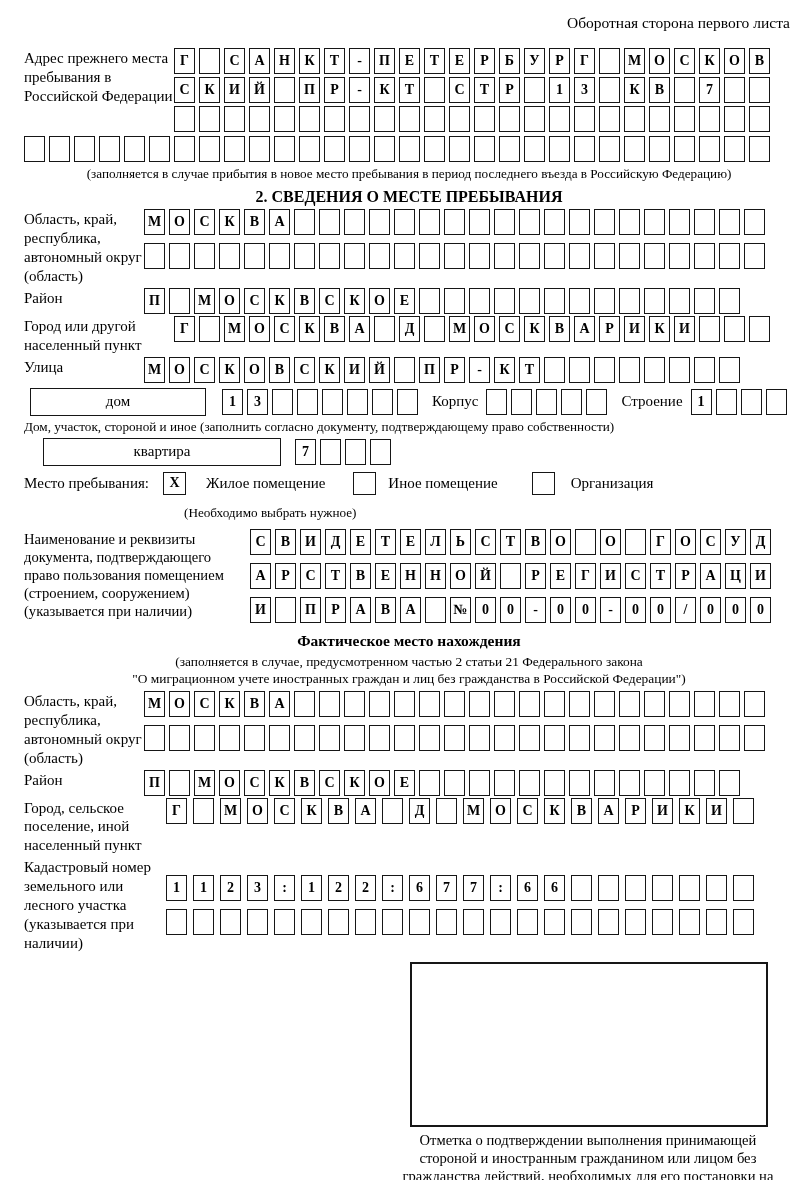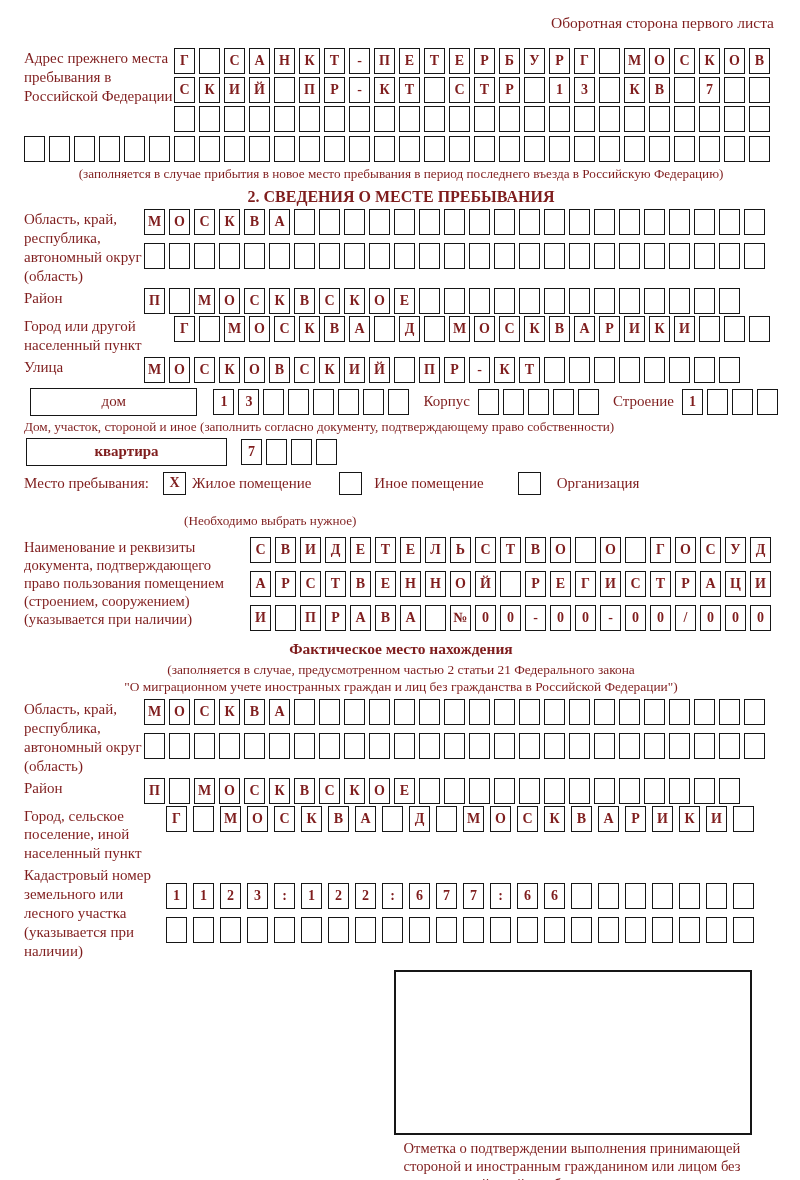--- a/index.html
+++ b/index.html
@@ -1,25 +1,25 @@
 <!DOCTYPE html>
 <html><head>
 <meta charset="utf-8">
 <style>
   html,body{margin:0;padding:0;background:#fff;}
   .page{
     position:relative;
     width:800px;height:1180px;
     margin:0 auto;
     background:#fff;
-    color:#7f1d1d;
+    color:#000000;
     font-family:"Liberation Serif",serif;
     overflow:hidden;
     box-sizing:border-box;
-    padding:14px 22px 0 24px;
+    padding:14px 6px 0 24px;
   }
   .hdr-note{ text-align:right; font-size:15.5px; padding-right:4px; }
 
   .field{ display:flex; align-items:flex-start; }
   .flabel{ font-size:15px; line-height:1.26; flex:0 0 auto; padding-top:1px; }
   .w150{ width:150px; } .w120{ width:120px; } .w226{ width:226px; } .w140{ width:142px; }
   .rows{ display:flex; flex-direction:column; gap:8px; }
   .rows.tight{ gap:3px; }
 
   .cellrow{ display:flex; gap:4px; }
@@ -36,30 +36,30 @@
   .caption.center{ text-align:center; }
 
   .sec-title{ text-align:center; font-weight:bold; font-size:16px; margin-top:6px; }
 
   .house-row{ display:flex; align-items:center; margin-top:5px; }
   .named-box{
     box-sizing:border-box; height:28px; border:1.7px solid #161616;
     display:flex; align-items:center; justify-content:center;
     font-size:15px;
   }
-  .bw170{ width:176px; margin-left:6px; } .bw205{ width:201px; margin-left:2px;font-weight:bold; }
+  .bw170{ width:176px; margin-left:6px; } .bw205{ width:238px; margin-left:19px; }
   .inline-label{ font-size:15px; padding:0 8px 0 14px; }
 
   .stay-row{ display:flex; align-items:center; margin-top:6px; font-size:15px; }
   .checkbox{
     box-sizing:border-box; width:23px; height:23px; border:1.7px solid #161616;
     display:flex; align-items:center; justify-content:center;
     font-size:14px; font-weight:bold;
   }
-  .choose-caption{ font-size:13.2px; margin:18px 0 0 160px;font-family:Liberation Serif, serif; }
+  .choose-caption{ font-size:13.2px; margin:10px 0 0 160px;font-family:Liberation Serif, serif; }
 
   .actual-title{ text-align:center; font-weight:bold; font-size:15.5px; margin-top:9px; }
   .actual-sub{ text-align:center; font-size:13.4px; line-height:1.28; margin-top:3px; }
 
   .stamp-area{ margin-top:9px; }
   .stamp-box{
     box-sizing:border-box;
     width:358px; height:165px;
     border:2px solid #161616;
     margin-left:auto; margin-right:26px;
@@ -395,21 +395,21 @@
         <span class="cell">7</span>
         <span class="cell"></span>
         <span class="cell"></span>
         <span class="cell"></span>
       </div>
   </div>
 
   <div class="stay-row">
     <span>Место пребывания:</span>
     <span class="checkbox" style="margin-left:14px;">X</span>
-    <span style="margin-left:6px;">Жилое помещение</span>
+    <span style="margin-left:20px;">Жилое помещение</span>
     <span class="checkbox" style="margin-left:28px;"></span>
     <span style="margin-left:12px;">Иное помещение</span>
     <span class="checkbox" style="margin-left:34px;"></span>
     <span style="margin-left:16px;">Организация</span>
   </div>
   <div class="choose-caption">(Необходимо выбрать нужное)</div>
 
   <div class="field mt8">
     <div class="flabel doc-label w226">Наименование и реквизиты документа, подтверждающего право пользования помещением (строением, сооружением) (указывается при наличии)</div>
     <div class="rows">

